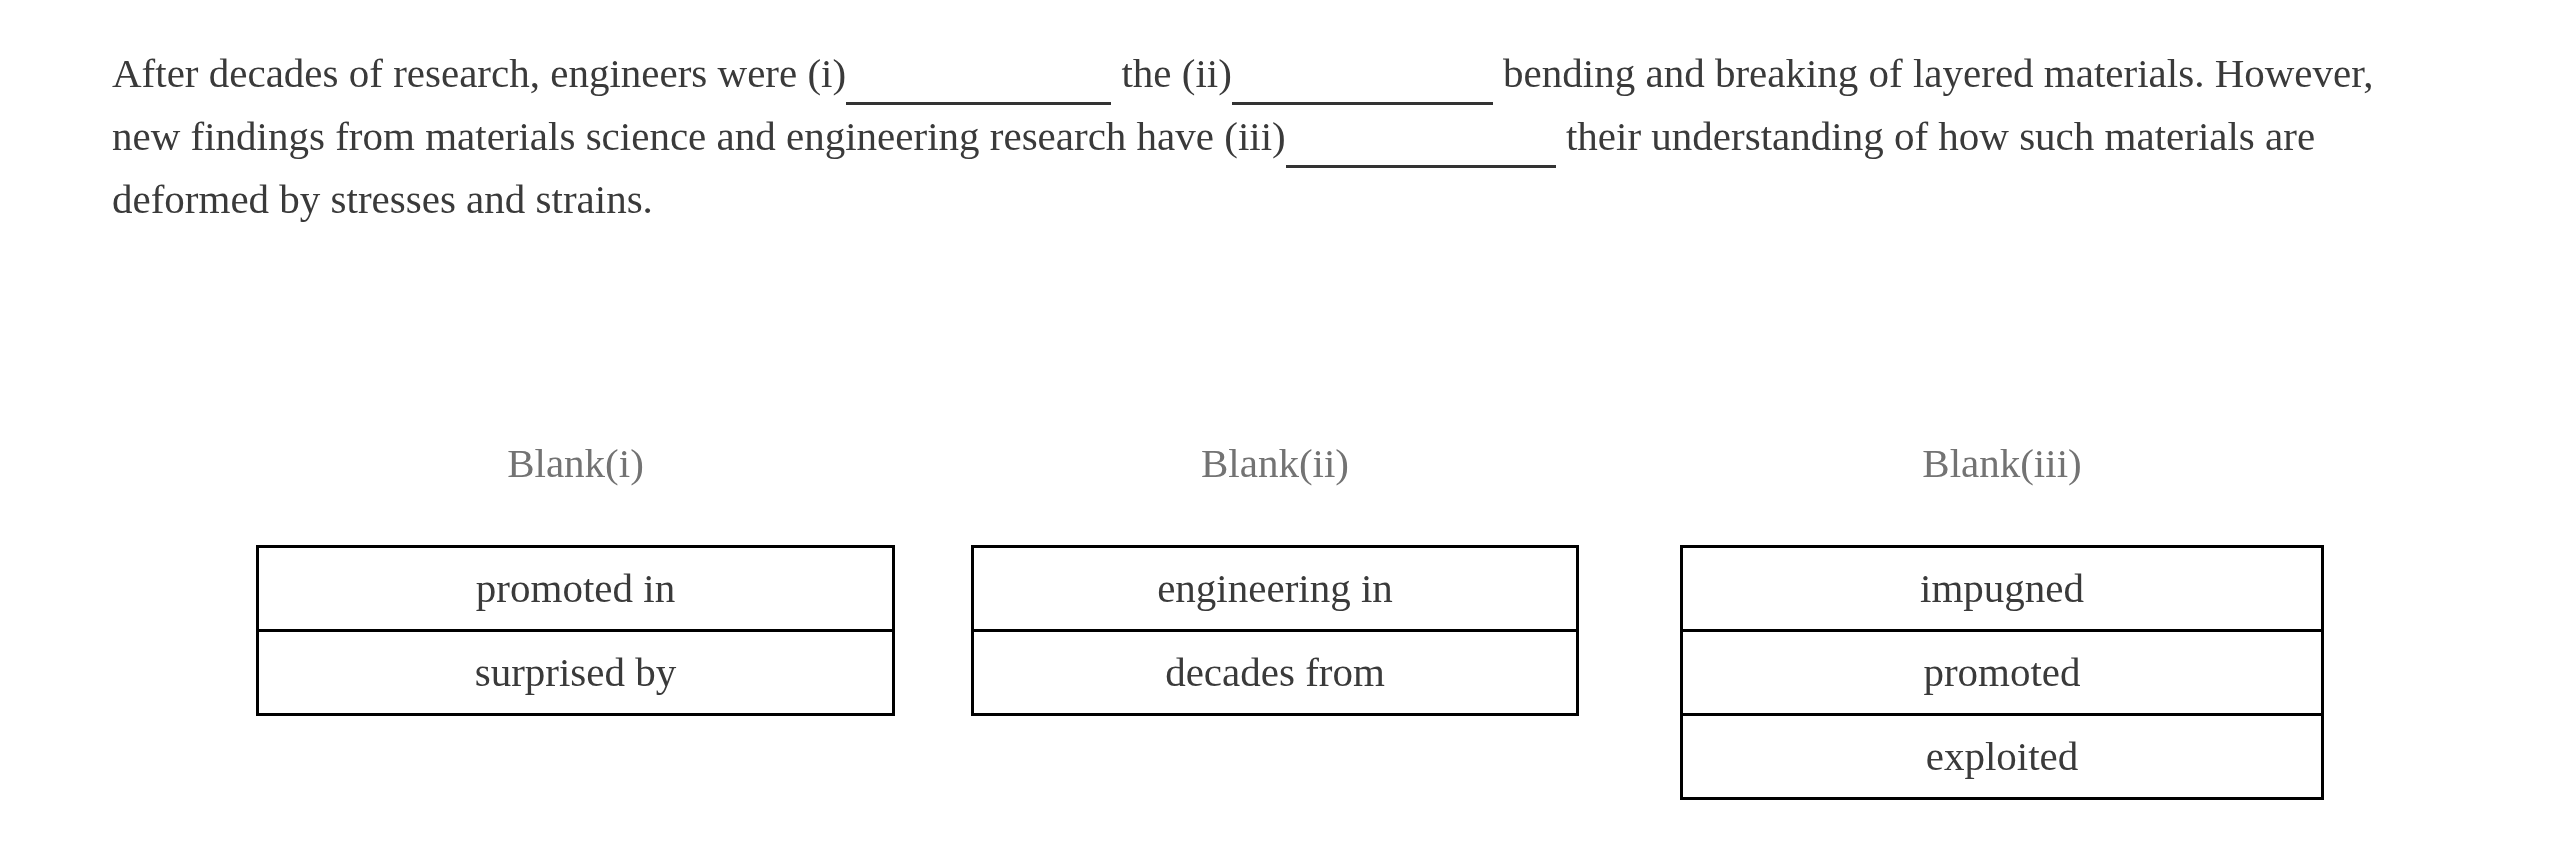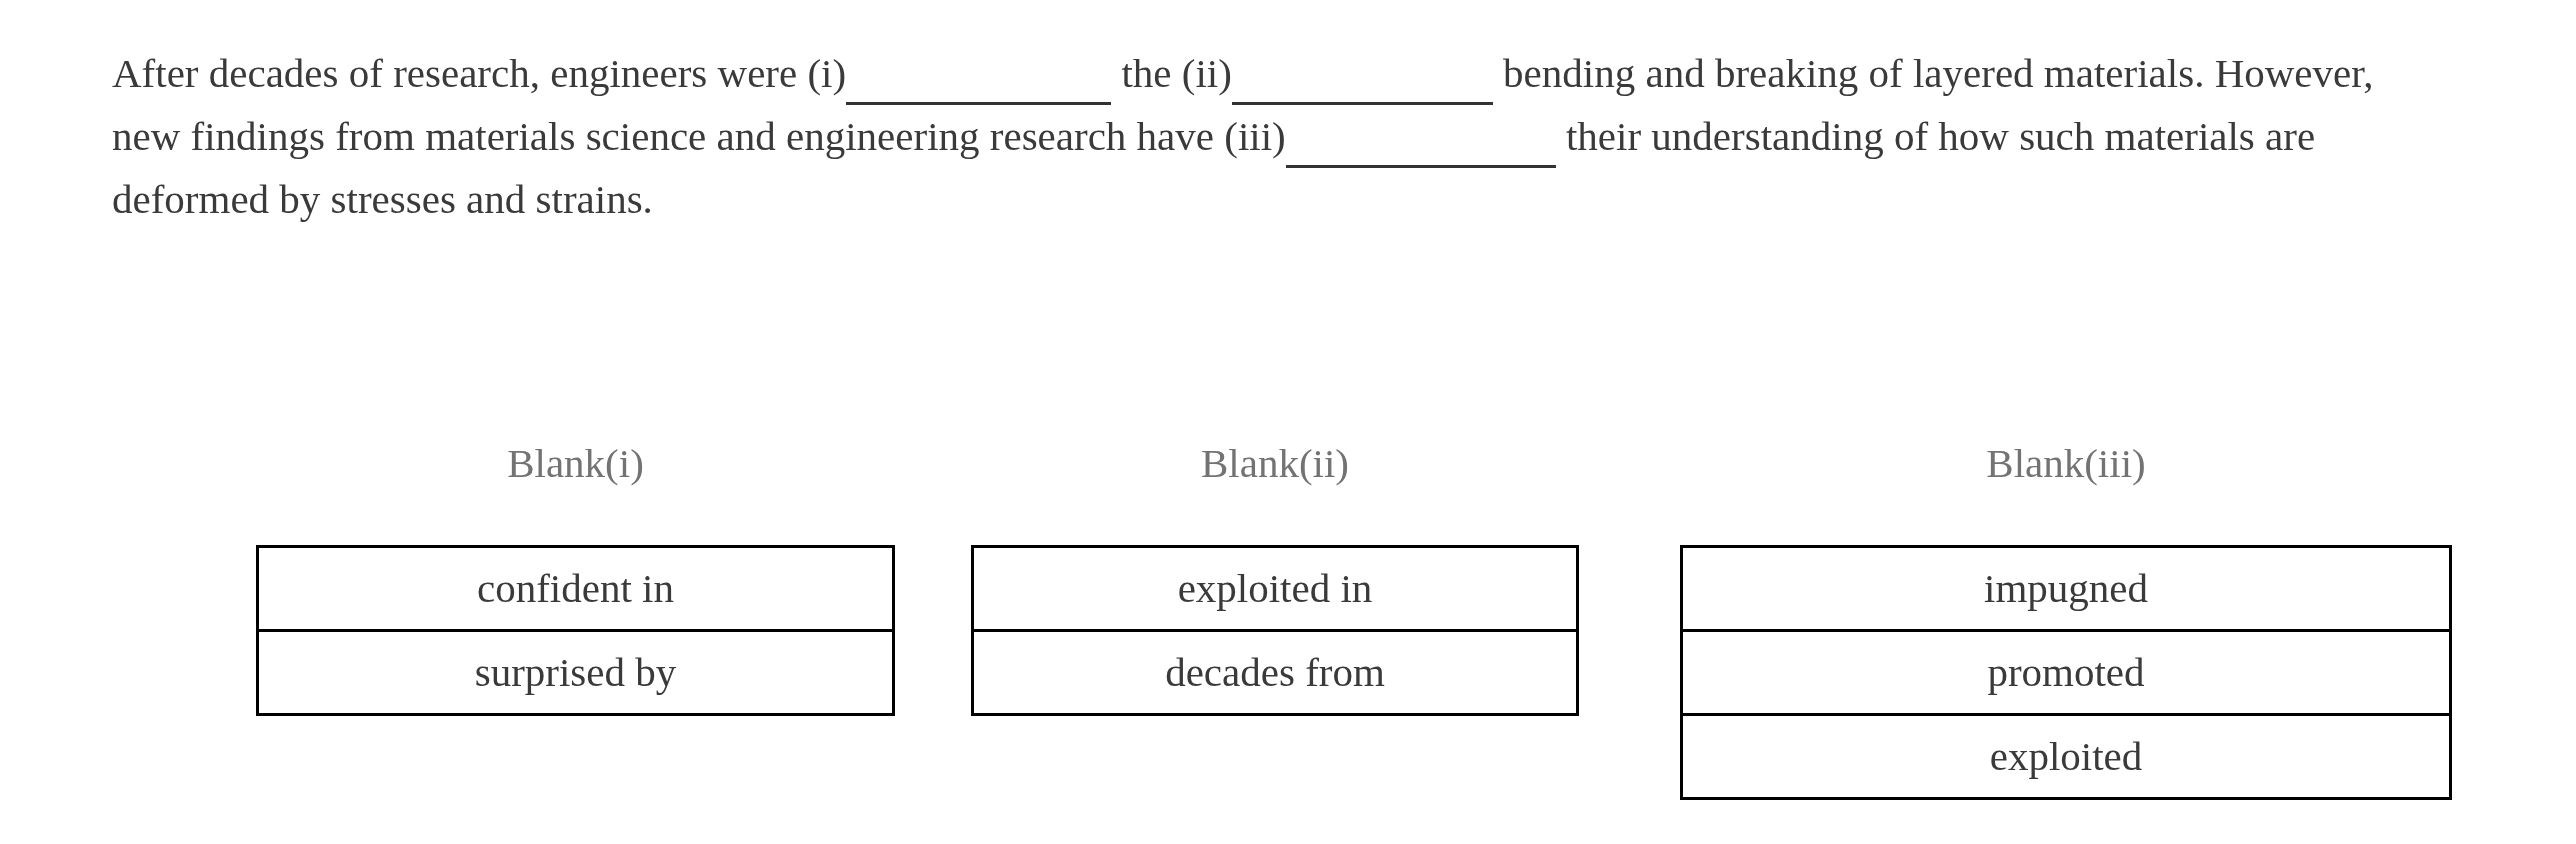--- a/index.html
+++ b/index.html
@@ -37,21 +37,21 @@
   .blank-2 { width: 261px; }
   .blank-3 { width: 270px; }
 
   
   .answer-col {
     position: absolute;
     top: 443px;
   }
   .col-1 { left: 256px;  width: 639px; }
   .col-2 { left: 971px; width: 608px; }
-  .col-3 { left: 1680px; width: 772px; }
+  .col-3 { left: 1680px; width: 644px; }
 
   .blank-label {
     font-size: 41px;
     line-height: 41px;
     text-align: center;
     color: #737373;
   }
 
   .options-table {
     margin-top: 61px;
@@ -73,29 +73,29 @@
 
 <div class="passage">
   <div class="line"><span>After decades of research, engineers were (i)</span><span class="blank blank-1"></span><span> the (ii)</span><span class="blank blank-2"></span><span> bending and breaking of layered materials. However,</span></div>
   <div class="line"><span>new findings from materials science and engineering research have (iii)</span><span class="blank blank-3"></span><span> their understanding of how such materials are</span></div>
   <div class="line"><span>deformed by stresses and strains.</span></div>
 </div>
 
 <div class="answer-col col-1">
   <div class="blank-label">Blank(i)</div>
   <div class="options-table">
-    <div class="option-cell">confident in</div>
+    <div class="option-cell">promoted in</div>
     <div class="option-cell">surprised by</div>
   </div>
 </div>
 
 <div class="answer-col col-2">
   <div class="blank-label">Blank(ii)</div>
   <div class="options-table">
-    <div class="option-cell">exploited in</div>
+    <div class="option-cell">engineering in</div>
     <div class="option-cell">decades from</div>
   </div>
 </div>
 
 <div class="answer-col col-3">
   <div class="blank-label">Blank(iii)</div>
   <div class="options-table">
     <div class="option-cell">impugned</div>
     <div class="option-cell">promoted</div>
     <div class="option-cell">exploited</div>

